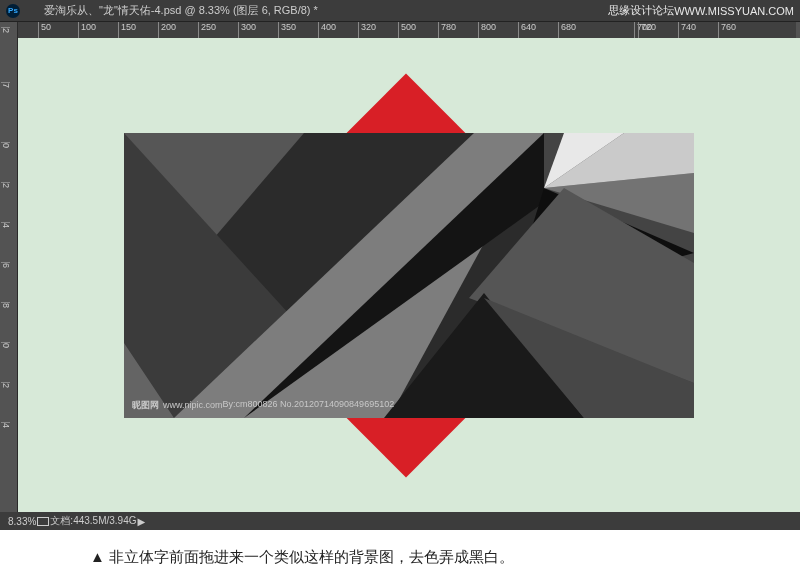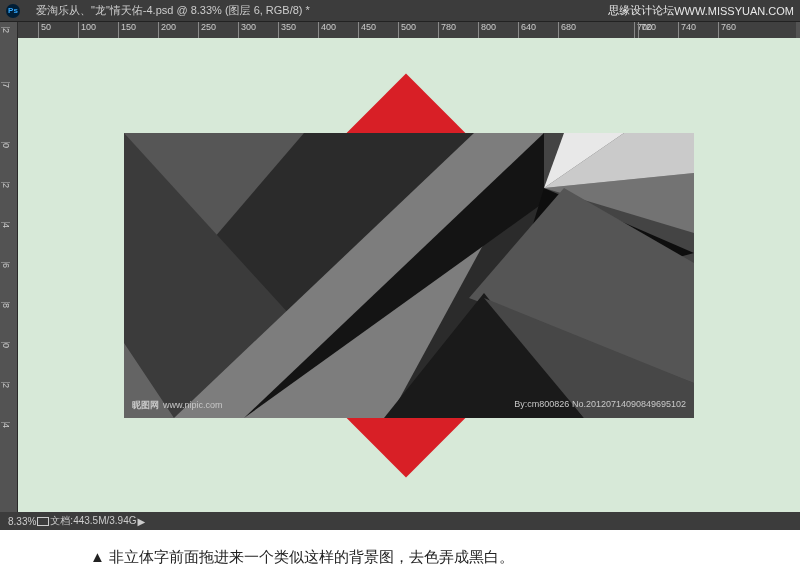--- a/index.html
+++ b/index.html
@@ -25,21 +25,21 @@
     color: #ccc;
     background: #3c3c3c;
     border-bottom: 1px solid #222;
   }
   .titlebar .ps-icon {
     width: 14px; height: 14px;
     background: #001e36;
     border-radius: 7px;
     display: flex; align-items: center; justify-content: center;
     color: #31a8ff; font-size: 8px; font-weight: bold;
-    margin-right: 16px;
+    margin-right: 24px;
   }
   .titlebar-right {
     margin-left: auto;
     display: flex;
     align-items: center;
     color: #e8e8e8;
     font-size: 11px;
   }
   .ruler-h {
     position: absolute;
@@ -113,21 +113,20 @@
     width: 570px; height: 285px;
     overflow: hidden;
   }
   .geo svg { width: 100%; height: 100%; display: block; }
   .geo-footer {
     position: absolute;
     bottom: 6px;
     left: 8px;
     right: 8px;
     display: flex;
-    justify-content: space-between;
     font-size: 9px;
     color: #c8c8c8;
     z-index: 5;
   }
   .geo-footer .lf { display: flex; align-items: center; gap: 4px; }
   .nipic-logo { font-weight: bold; }
   .statusbar {
     position: absolute;
     bottom: 0; left: 0; right: 0;
     height: 18px;
@@ -167,21 +166,21 @@
 
   <div class="ruler-h" id="ruler-h">
       <span class="tick" style="left: 20px;">50</span>
       <span class="tick" style="left: 60px;">100</span>
       <span class="tick" style="left: 100px;">150</span>
       <span class="tick" style="left: 140px;">200</span>
       <span class="tick" style="left: 180px;">250</span>
       <span class="tick" style="left: 220px;">300</span>
       <span class="tick" style="left: 260px;">350</span>
       <span class="tick" style="left: 300px;">400</span>
-      <span class="tick" style="left: 340px;">450</span>
+      <span class="tick" style="left: 340px;">320</span>
       <span class="tick" style="left: 380px;">500</span>
       <span class="tick" style="left: 420px;">780</span>
       <span class="tick" style="left: 460px;">800</span>
       <span class="tick" style="left: 500px;">640</span>
       <span class="tick" style="left: 540px;">680</span>
       <span class="tick" style="left: 580px; margin-left: 36px;">700</span>
       <span class="tick" style="left: 620px;">720</span>
       <span class="tick" style="left: 660px;">740</span>
       <span class="tick" style="left: 700px;">760</span>
     </div>

